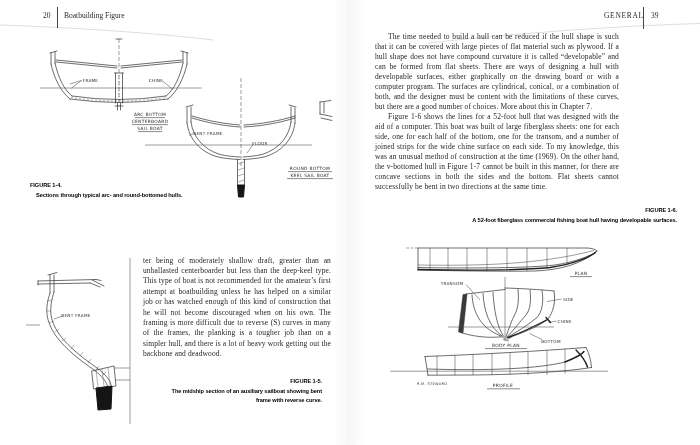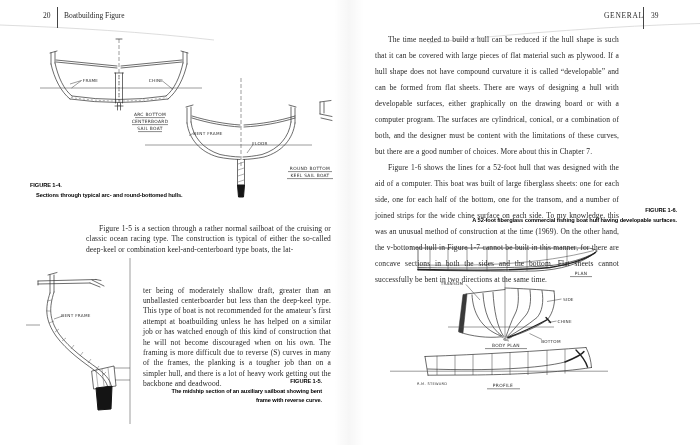--- a/index.html
+++ b/index.html
@@ -7,21 +7,21 @@
        font-family:"Liberation Serif", serif;color:#1d1d1d;}
   .spread{position:absolute;inset:0;border-radius:16px;}
   .gutter{position:absolute;left:334px;top:0;width:30px;height:445px;
           background:linear-gradient(90deg,rgba(0,0,0,0) 0%,rgba(0,0,0,0.035) 50%,rgba(0,0,0,0) 100%);}
   .curves{position:absolute;left:0;top:0;}
   
   .hdr{position:absolute;font-size:7.5px;color:#2a2a2a;white-space:nowrap;}
   .hdr-rule{position:absolute;width:1px;background:#444;}
   .caps{letter-spacing:.7px;}
   
-  .btxt{position:absolute;font-size:7.5px;line-height:16px;text-align:justify;
+  .btxt{position:absolute;font-size:7.5px;line-height:10px;text-align:justify;
         color:#1f1f1f;letter-spacing:.12px;}
   .btxt p{margin:0;text-indent:13px;}
   .btxtL{line-height:10.4px;}
   
   .cap{position:absolute;font-family:"Liberation Sans", sans-serif;font-weight:bold;
        font-size:5.7px;line-height:9.6px;color:#000;letter-spacing:-.1px;}
   .cap .sub{font-weight:bold;}
   .cap-14 .sub{display:block;margin-left:6px;}
   .txt-r{text-align:right;}
   .cap .ln{display:block;}
@@ -108,24 +108,21 @@
 
       <path class="stroke" d="M280,66 L291,64.5 M280,66 V78 M284,66.5 V77 M280,78 L292,80.5 M281,82 L292,84.5"></path>
     </g>
   </svg>
 
   <div class="cap cap-14" style="left:30px;top:181px;width:200px;">
     <span>FIGURE 1-4.</span>
     <span class="sub">Sections through typical arc- and round-bottomed hulls.</span>
   </div>
 
-  <div class="btxt btxtL" style="left:86px;top:224px;width:245px;">
-    <p>Figure 1-5 is a section through a rather normal sailboat of the cruising or classic ocean racing type. The construction is typical of either the so-called deep-keel or combination keel-and-centerboard type boats, the lat-</p>
-  </div>
-  <div class="btxt btxtL" style="left:143px;top:255.5px;width:188px;margin-top:30px;">
+  <div class="btxt btxtL" style="left:143px;top:255.5px;width:188px;">
     <p style="text-indent:0;">ter being of moderately shallow draft, greater than an unballasted centerboarder but less than the deep-keel type. This type of boat is not recommended for the amateur’s first attempt at boatbuilding unless he has helped on a similar job or has watched enough of this kind of construction that he will not become discouraged when on his own. The framing is more difficult due to reverse (S) curves in many of the frames, the planking is a tougher job than on a simpler hull, and there is a lot of heavy work getting out the backbone and deadwood.</p>
   </div>
 
   <svg class="diagram" style="left:26px;top:256px;" width="118" height="172" viewBox="0 0 118 172">
     <g>
       <line class="thin" x1="104" y1="2" x2="104" y2="168"></line>
       <line class="wline" x1="0" y1="69" x2="14" y2="69"></line>
       <path class="stroke" d="M22,19 L31,16.5 M24,19 V37 M28,19 V36"></path>
       <path class="stroke" d="M12,25 L70,23.5 M12,28 L64,27 M12,25 V29"></path>
       <path class="stroke" d="M66,24 L78,30 M64,27 L74,31 M70,23.5 L75,24.5"></path>

